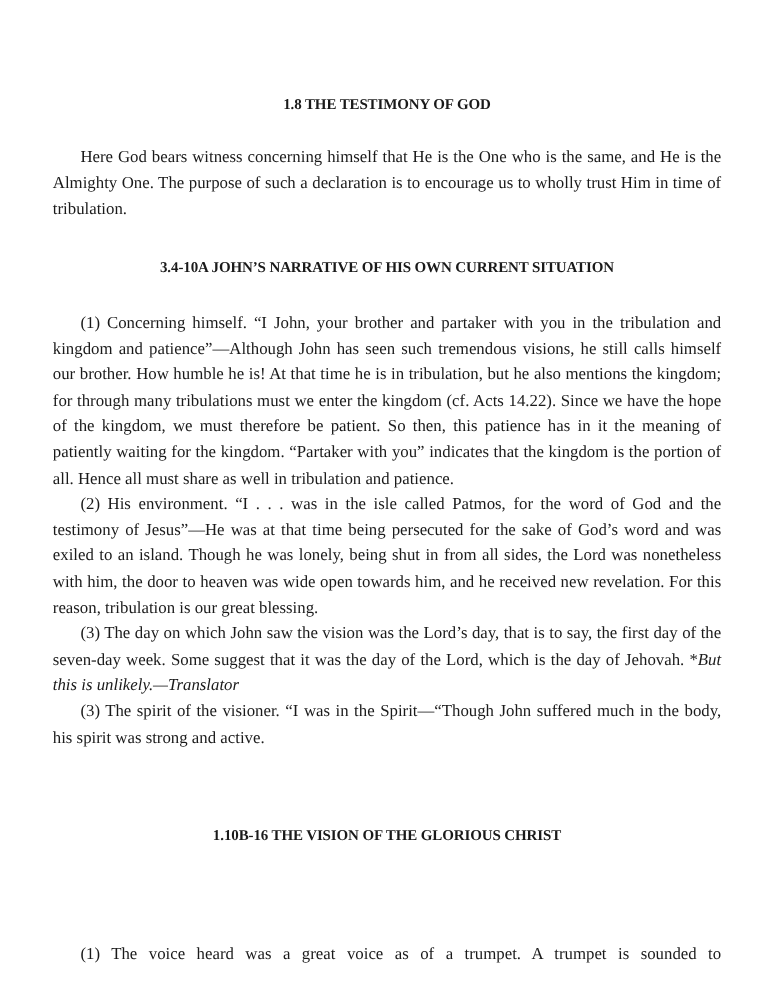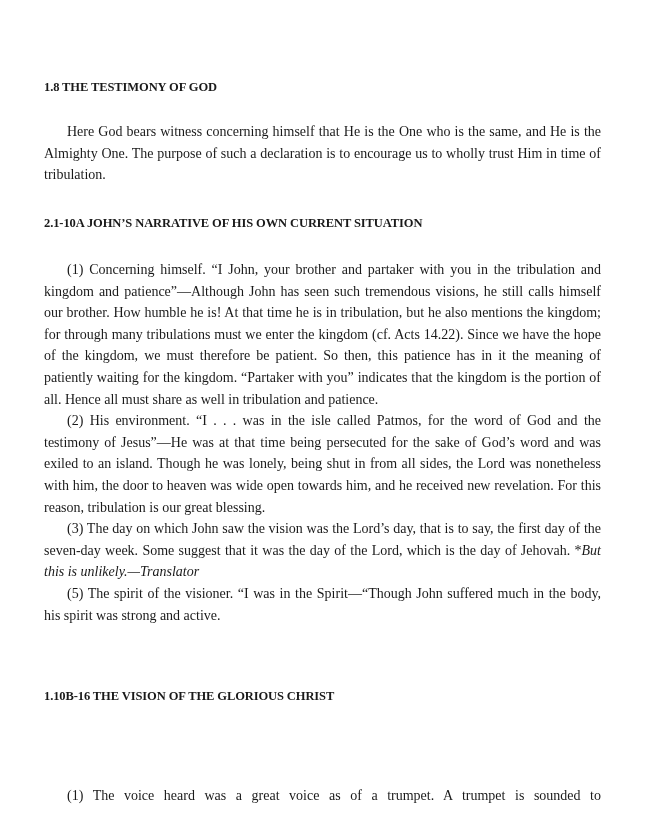--- a/index.html
+++ b/index.html
@@ -18,20 +18,21 @@
     .page {
       position: absolute;
       left: 44px;
       top: 0;
       width: 557px;
     }
     .heading {
       position: absolute;
       left: 0;
       width: 557px;
+      text-align: center;
       font-weight: bold;
       font-size: 12.5px;
       letter-spacing: -0.1px;
       margin: 0;
       white-space: nowrap;
     }
     .body-block {
       position: absolute;
       left: 0;
       width: 557px;
@@ -55,27 +56,27 @@
 <body>
 
 <div class="page">
 
   <h2 class="heading" style="top:80px;">1.8 THE TESTIMONY OF GOD</h2>
 
   <div class="body-block" style="top:121px;">
     <p>Here God bears witness concerning himself that He is the One who is the same, and He is the Almighty One. The purpose of such a declaration is to encourage us to wholly trust Him in time of tribulation.</p>
   </div>
 
-  <h2 class="heading" style="top:216px;">2.1-10A JOHN’S NARRATIVE OF HIS OWN CURRENT SITUATION</h2>
+  <h2 class="heading" style="top:216px;">3.4-10A JOHN’S NARRATIVE OF HIS OWN CURRENT SITUATION</h2>
 
   <div class="body-block" style="top:259px;">
     <p>(1) Concerning himself. “I John, your brother and partaker with you in the tribulation and kingdom and patience”—Although John has seen such tremendous visions, he still calls himself our brother. How humble he is! At that time he is in tribulation, but he also mentions the kingdom; for through many tribulations must we enter the kingdom (cf. Acts 14.22). Since we have the hope of the kingdom, we must therefore be patient. So then, this patience has in it the meaning of patiently waiting for the kingdom. “Partaker with you” indicates that the kingdom is the portion of all. Hence all must share as well in tribulation and patience.</p>
     <p>(2) His environment. “I . . . was in the isle called Patmos, for the word of God and the testimony of Jesus”—He was at that time being persecuted for the sake of God’s word and was exiled to an island. Though he was lonely, being shut in from all sides, the Lord was nonetheless with him, the door to heaven was wide open towards him, and he received new revelation. For this reason, tribulation is our great blessing.</p>
     <p><span>(3) The day on which John saw the vision was the Lord’s day, that is to say, the first day of the seven-day week. Some suggest that it was the day of the Lord, which is the day of Jehovah. *</span><em>But this is unlikely.—Translator</em></p>
-    <p>(5) The spirit of the visioner. “I was in the Spirit—“Though John suffered much in the body, his spirit was strong and active.</p>
+    <p>(3) The spirit of the visioner. “I was in the Spirit—“Though John suffered much in the body, his spirit was strong and active.</p>
   </div>
 
   <h2 class="heading" style="top:689px;">1.10B-16 THE VISION OF THE GLORIOUS CHRIST</h2>
 
   <div class="body-block" style="top:737px;">
     <p class="last-justify">(1) The voice heard was a great voice as of a trumpet. A trumpet is sounded to</p>
   </div>
 
 </div>
 

